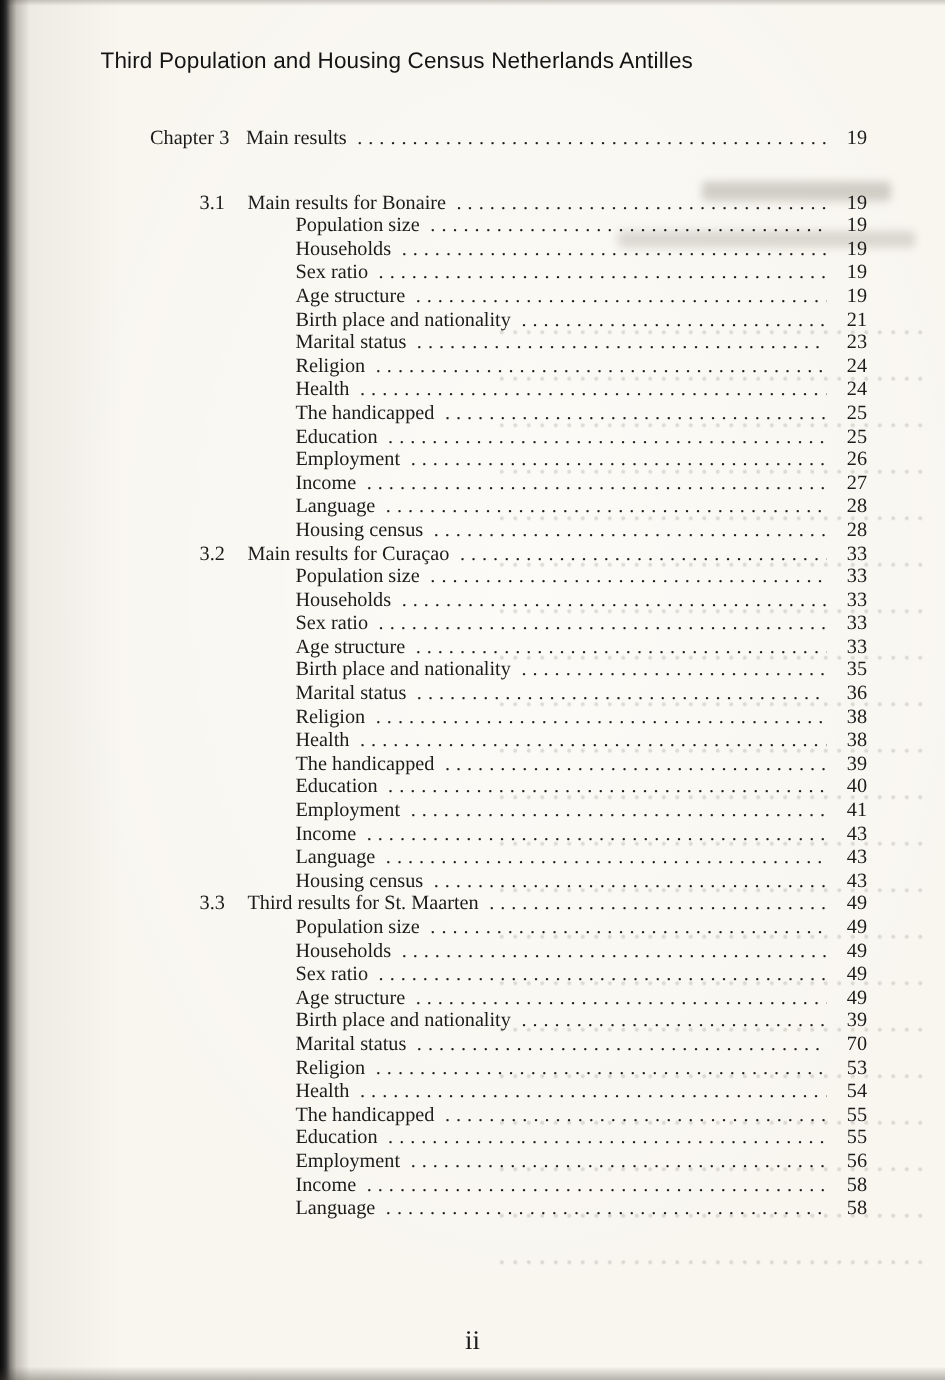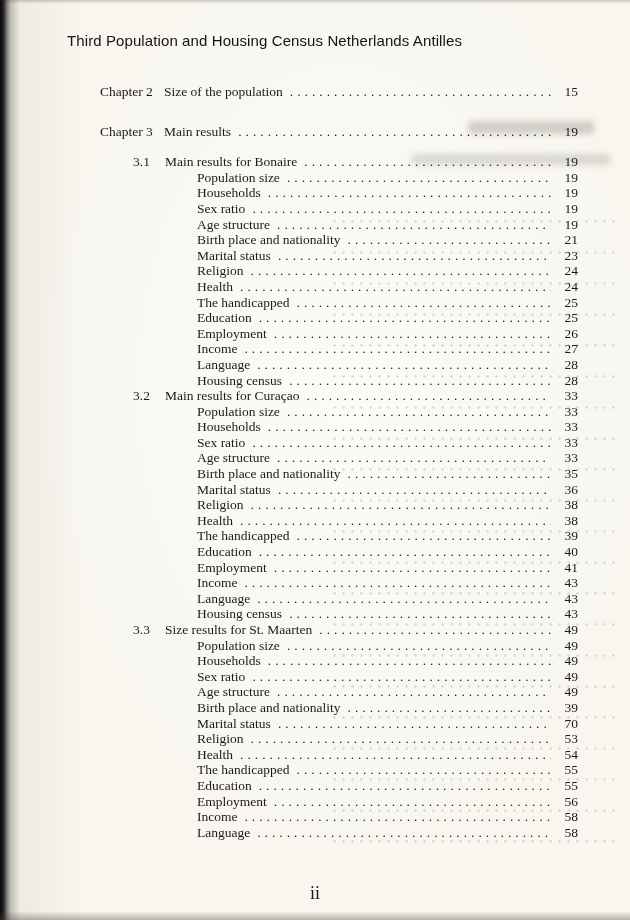--- a/index.html
+++ b/index.html
@@ -74,21 +74,21 @@
     margin:0 3px 0 7px;
   }
   .toc-row .dots::before {
     content:"...........................................................................";
     letter-spacing:4px;
   }
   .toc-row .pg { flex:0 0 auto; width:24px; text-align:right; }
 
   .toc-row.chapter { margin-top:24px; }
   .toc-list .toc-row:first-child { margin-top:0; }
-  .toc-row.chapter + .toc-row.section { margin-top:15px; }
+  .toc-row.chapter + .toc-row.section { margin-top:27px; }
 
   .doc-footer {
     position:absolute; left:0; right:0; top:883px;
     text-align:center; font-size:18px; color:#1b1b1b;
   }
 </style>
 </head>
 <body>
 
 <div class="paper-tint"></div>
@@ -97,26 +97,20 @@
 <div class="scan-bottom"></div>
 
 <div class="ghost ghost-title"></div>
 <div class="ghost ghost-sub"></div>
 <div class="ghost ghost-dots"></div>
 
 <div class="doc-header">Third Population and Housing Census Netherlands Antilles</div>
 
 <div class="toc-list">
     <div class="toc-row chapter">
-      <span class="lbl">Chapter 2</span>
-      <span class="title">Size of the population</span>
-      <span class="dots"></span>
-      <span class="pg">15</span>
-    </div>
-    <div class="toc-row chapter">
       <span class="lbl">Chapter 3</span>
       <span class="title">Main results</span>
       <span class="dots"></span>
       <span class="pg">19</span>
     </div>
     <div class="toc-row section">
       <span class="lbl">3.1</span>
       <span class="title">Main results for Bonaire</span>
       <span class="dots"></span>
       <span class="pg">19</span>
@@ -262,21 +256,21 @@
       <span class="dots"></span>
       <span class="pg">43</span>
     </div>
     <div class="toc-row sub">
       <span class="title">Housing census</span>
       <span class="dots"></span>
       <span class="pg">43</span>
     </div>
     <div class="toc-row section">
       <span class="lbl">3.3</span>
-      <span class="title">Size results for St. Maarten</span>
+      <span class="title">Third results for St. Maarten</span>
       <span class="dots"></span>
       <span class="pg">49</span>
     </div>
     <div class="toc-row sub">
       <span class="title">Population size</span>
       <span class="dots"></span>
       <span class="pg">49</span>
     </div>
     <div class="toc-row sub">
       <span class="title">Households</span>

